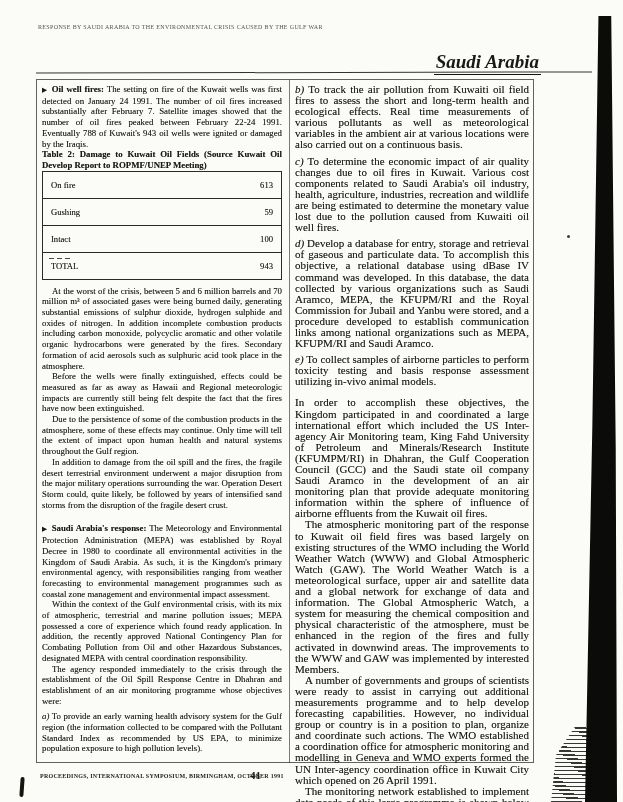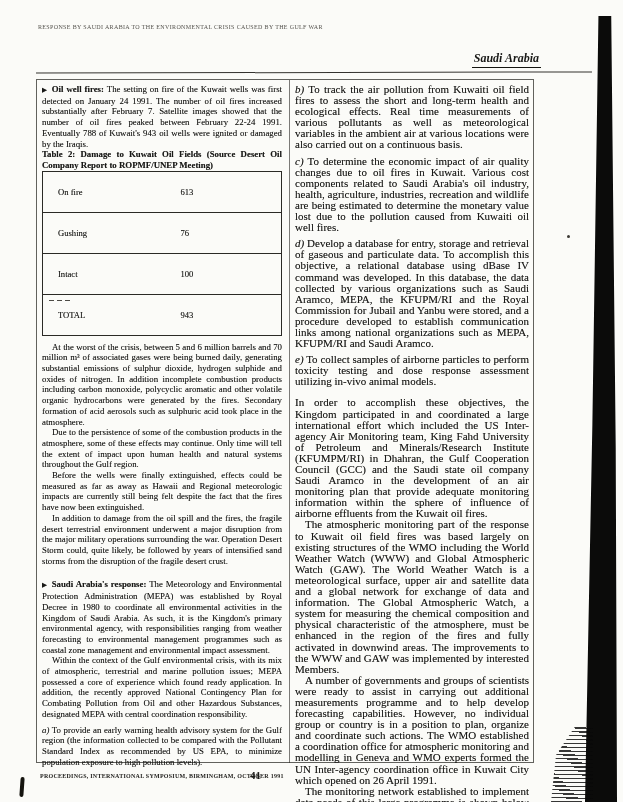--- a/index.html
+++ b/index.html
@@ -13,21 +13,21 @@
   .abs { position:absolute; }
 
   
   .running-head {
     left:38px; top:24px; width:320px;
     font-size:6px; letter-spacing:.35px; color:#55534e;
     font-family:"Liberation Serif", serif;
   }
   .page-topic {
     top:51px; right:82px;
-    font-size:12px; font-weight:bold; font-style:italic;
+    font-size:19px; font-weight:bold; font-style:italic;
     border-bottom:1.6px solid #14140f; padding:0 2px 1px 2px;
   }
   .top-rule {
     left:36px; top:72px; width:556px; height:1.4px;
     background:#34332f; transform:rotate(-.12deg);
   }
 
   
   .frame {
     left:36px; top:79px; width:498px; height:684px;
@@ -59,24 +59,24 @@
   
   .tbl-caption {
     margin:7px 0 4px 0; font-weight:bold;
     font-size:8.4px; line-height:9.8px; text-align:left;
   }
   table.data {
     width:100%; border-collapse:collapse;
     border:1.2px solid #2b2a26;
     font-size:8.6px;
   }
-  table.data td { padding:15px; height:10.6px; border-top:1px solid #2b2a26;margin-left:10px; }
+  table.data td { padding:8px; height:10.6px; border-top:1px solid #2b2a26;margin-left:10px; }
   table.data tr:first-child td { border-top:none; }
   td.cell-label { padding-left:52px; position:relative; }
-  td.cell-value { width:116px; }
+  td.cell-value { width:116px;text-align:right; }
   .scan-dash {
     position:absolute; left:6px; top:5px; width:24px; height:1.4px;
     background:repeating-linear-gradient(90deg,#4c4a45 0 5px,transparent 5px 8px);
   }
 
   
   .proceedings {
     left:40px; top:773px; font-size:6px; font-weight:bold;
     letter-spacing:.25px; color:#23221f;
   }
@@ -107,60 +107,61 @@
 <div class="abs page-topic">Saudi Arabia</div>
 <div class="abs top-rule"></div>
 
 <div class="abs frame"></div>
 <div class="abs divider"></div>
 
 <div class="abs col col-left">
 
   <p class="para"><span class="tri">▶</span> <span class="lead">Oil well fires:</span> <span>The setting on fire of the Kuwait wells was first detected on January 24 1991. The number of oil fires increased substantially after February 7. Satellite images showed that the number of oil fires peaked between February 22-24 1991. Eventually 788 of Kuwait's 943 oil wells were ignited or damaged by the Iraqis.</span></p>
 
-  <p class="para tbl-caption">Table 2: Damage to Kuwait Oil Fields (Source Desert Oil Company Report to ROPMF/UNEP Meeting)</p>
+  <p class="para tbl-caption">Table 2: Damage to Kuwait Oil Fields (Source Kuwait Oil Develop Report to ROPMF/UNEP Meeting)</p>
 
   <table class="data">
     <tbody>
       <tr>
         <td class="cell-label">On fire</td>
         <td class="cell-value">613</td>
       </tr>
       <tr>
         <td class="cell-label">Gushing</td>
-        <td class="cell-value">76</td>
+        <td class="cell-value">59</td>
       </tr>
       <tr>
         <td class="cell-label">Intact</td>
         <td class="cell-value">100</td>
       </tr>
       <tr>
         <td class="cell-label"><span class="scan-dash"></span><span>TOTAL</span></td>
         <td class="cell-value">943</td>
       </tr>
     </tbody>
   </table>
 
   <p class="para indent" style="margin-top:6px">At the worst of the crisis, between 5 and 6 million barrels and 70 million m³ of associated gases were being burned daily, generating substantial emissions of sulphur dioxide, hydrogen sulphide and oxides of nitrogen. In addition incomplete combustion products including carbon monoxide, polycyclic aromatic and other volatile organic hydrocarbons were generated by the fires. Secondary formation of acid aerosols such as sulphuric acid took place in the atmosphere.</p>
+  <p class="para indent">Before the wells were finally extinguished, effects could be measured as far as away as Hawaii and Regional meteorologic impacts are currently still being felt despite the fact that the fires have now been extinguished.</p>
   <p class="para indent">Due to the persistence of some of the combustion products in the atmosphere, some of these effects may continue. Only time will tell the extent of impact upon human health and natural systems throughout the Gulf region.</p>
-  <p class="para indent">Before the wells were finally extinguished, effects could be measured as far as away as Hawaii and Regional meteorologic impacts are currently still being felt despite the fact that the fires have now been extinguished.</p>
   <p class="para indent">In addition to damage from the oil spill and the fires, the fragile desert terrestrial environment underwent a major disruption from the major military operations surrounding the war. Operation Desert Storm could, quite likely, be followed by years of intensified sand storms from the disruption of the fragile desert crust.</p>
 
   <p class="para section"><span class="tri">▶</span> <span class="lead">Saudi Arabia's response:</span> <span>The Meteorology and Environmental Protection Administration (MEPA) was established by Royal Decree in 1980 to coordinate all environmental activities in the Kingdom of Saudi Arabia. As such, it is the Kingdom's primary environmental agency, with responsibilities ranging from weather forecasting to environmental management programmes such as coastal zone management and environmental impact assessment.</span></p>
 
   <p class="para indent">Within the context of the Gulf environmental crisis, with its mix of atmospheric, terrestrial and marine pollution issues; MEPA possessed a core of experience which found ready application. In addition, the recently approved National Contingency Plan for Combating Pollution from Oil and other Hazardous Substances, designated MEPA with central coordination responsibility.</p>
+  <p class="para indent">The agency responded immediately to the crisis through the establishment of the Oil Spill Response Centre in Dhahran and establishment of an air monitoring programme whose objectives were:</p>
 
   <p class="para lettered"><span class="plabel">a)</span> <span>To provide an early warning health advisory system for the Gulf region (the information collected to be compared with the Pollutant Standard Index as recommended by US EPA, to minimize population exposure to high pollution levels).</span></p>
 </div>
 
 <div class="abs col col-right">
   <p class="para"><span class="plabel">b)</span> <span>To track the air pollution from Kuwaiti oil field fires to assess the short and long-term health and ecological effects. Real time measurements of various pollutants as well as meteorological variables in the ambient air at various locations were also carried out on a continuous basis.</span></p>
   <p class="para lettered"><span class="plabel">c)</span> <span>To determine the economic impact of air quality changes due to oil fires in Kuwait. Various cost components related to Saudi Arabia's oil industry, health, agriculture, industries, recreation and wildlife are being estimated to determine the monetary value lost due to the pollution caused from Kuwaiti oil well fires.</span></p>
   <p class="para lettered"><span class="plabel">d)</span> <span>Develop a database for entry, storage and retrieval of gaseous and particulate data. To accomplish this objective, a relational database using dBase IV command was developed. In this database, the data collected by various organizations such as Saudi Aramco, MEPA, the KFUPM/RI and the Royal Commission for Jubail and Yanbu were stored, and a procedure developed to establish communication links among national organizations such as MEPA, KFUPM/RI and Saudi Aramco.</span></p>
-  <p class="para lettered"><span class="plabel">e)</span> <span>To collect samples of airborne particles to perform toxicity testing and dose response assessment utilizing in-vivo animal models.</span></p>
+  <p class="para lettered"><span class="plabel">e)</span> <span>To collect samples of airborne particles to perform toxicity testing and basis response assessment utilizing in-vivo animal models.</span></p>
 
   <p class="para gap-before">In order to accomplish these objectives, the Kingdom participated in and coordinated a large international effort which included the US Inter-agency Air Monitoring team, King Fahd University of Petroleum and Minerals/Research Institute (KFUMPM/RI) in Dhahran, the Gulf Cooperation Council (GCC) and the Saudi state oil company Saudi Aramco in the development of an air monitoring plan that provide adequate monitoring information within the sphere of influence of airborne effluents from the Kuwait oil fires.</p>
   <p class="para indent">The atmospheric monitoring part of the response to Kuwait oil field fires was based largely on existing structures of the WMO including the World Weather Watch (WWW) and Global Atmospheric Watch (GAW). The World Weather Watch is a meteorological surface, upper air and satellite data and a global network for exchange of data and information. The Global Atmospheric Watch, a system for measuring the chemical composition and physical characteristic of the atmosphere, must be enhanced in the region of the fires and fully activated in downwind areas. The improvements to the WWW and GAW was implemented by interested Members.</p>
   <p class="para indent">A number of governments and groups of scientists were ready to assist in carrying out additional measurements programme and to help develop forecasting capabilities. However, no individual group or country is in a position to plan, organize and coordinate such actions. The WMO established a coordination office for atmospheric monitoring and modelling in Geneva and WMO experts formed the UN Inter-agency coordination office in Kuwait City which opened on 26 April 1991.</p>
   <p class="para indent">The monitoring network established to implement data needs of this large programme is shown below in Table 3.</p>
   <p class="para indent">Review of the existing networks, (Table 3) indicates that the most immediate needs for atmospheric monitoring included the re-establishment of Kuwait's surface and upper air meteorological</p>
 </div>
 
 <div class="abs proceedings">PROCEEDINGS, INTERNATIONAL SYMPOSIUM, BIRMINGHAM, OCTOBER 1991</div>
 <div class="abs page-number">41</div>

